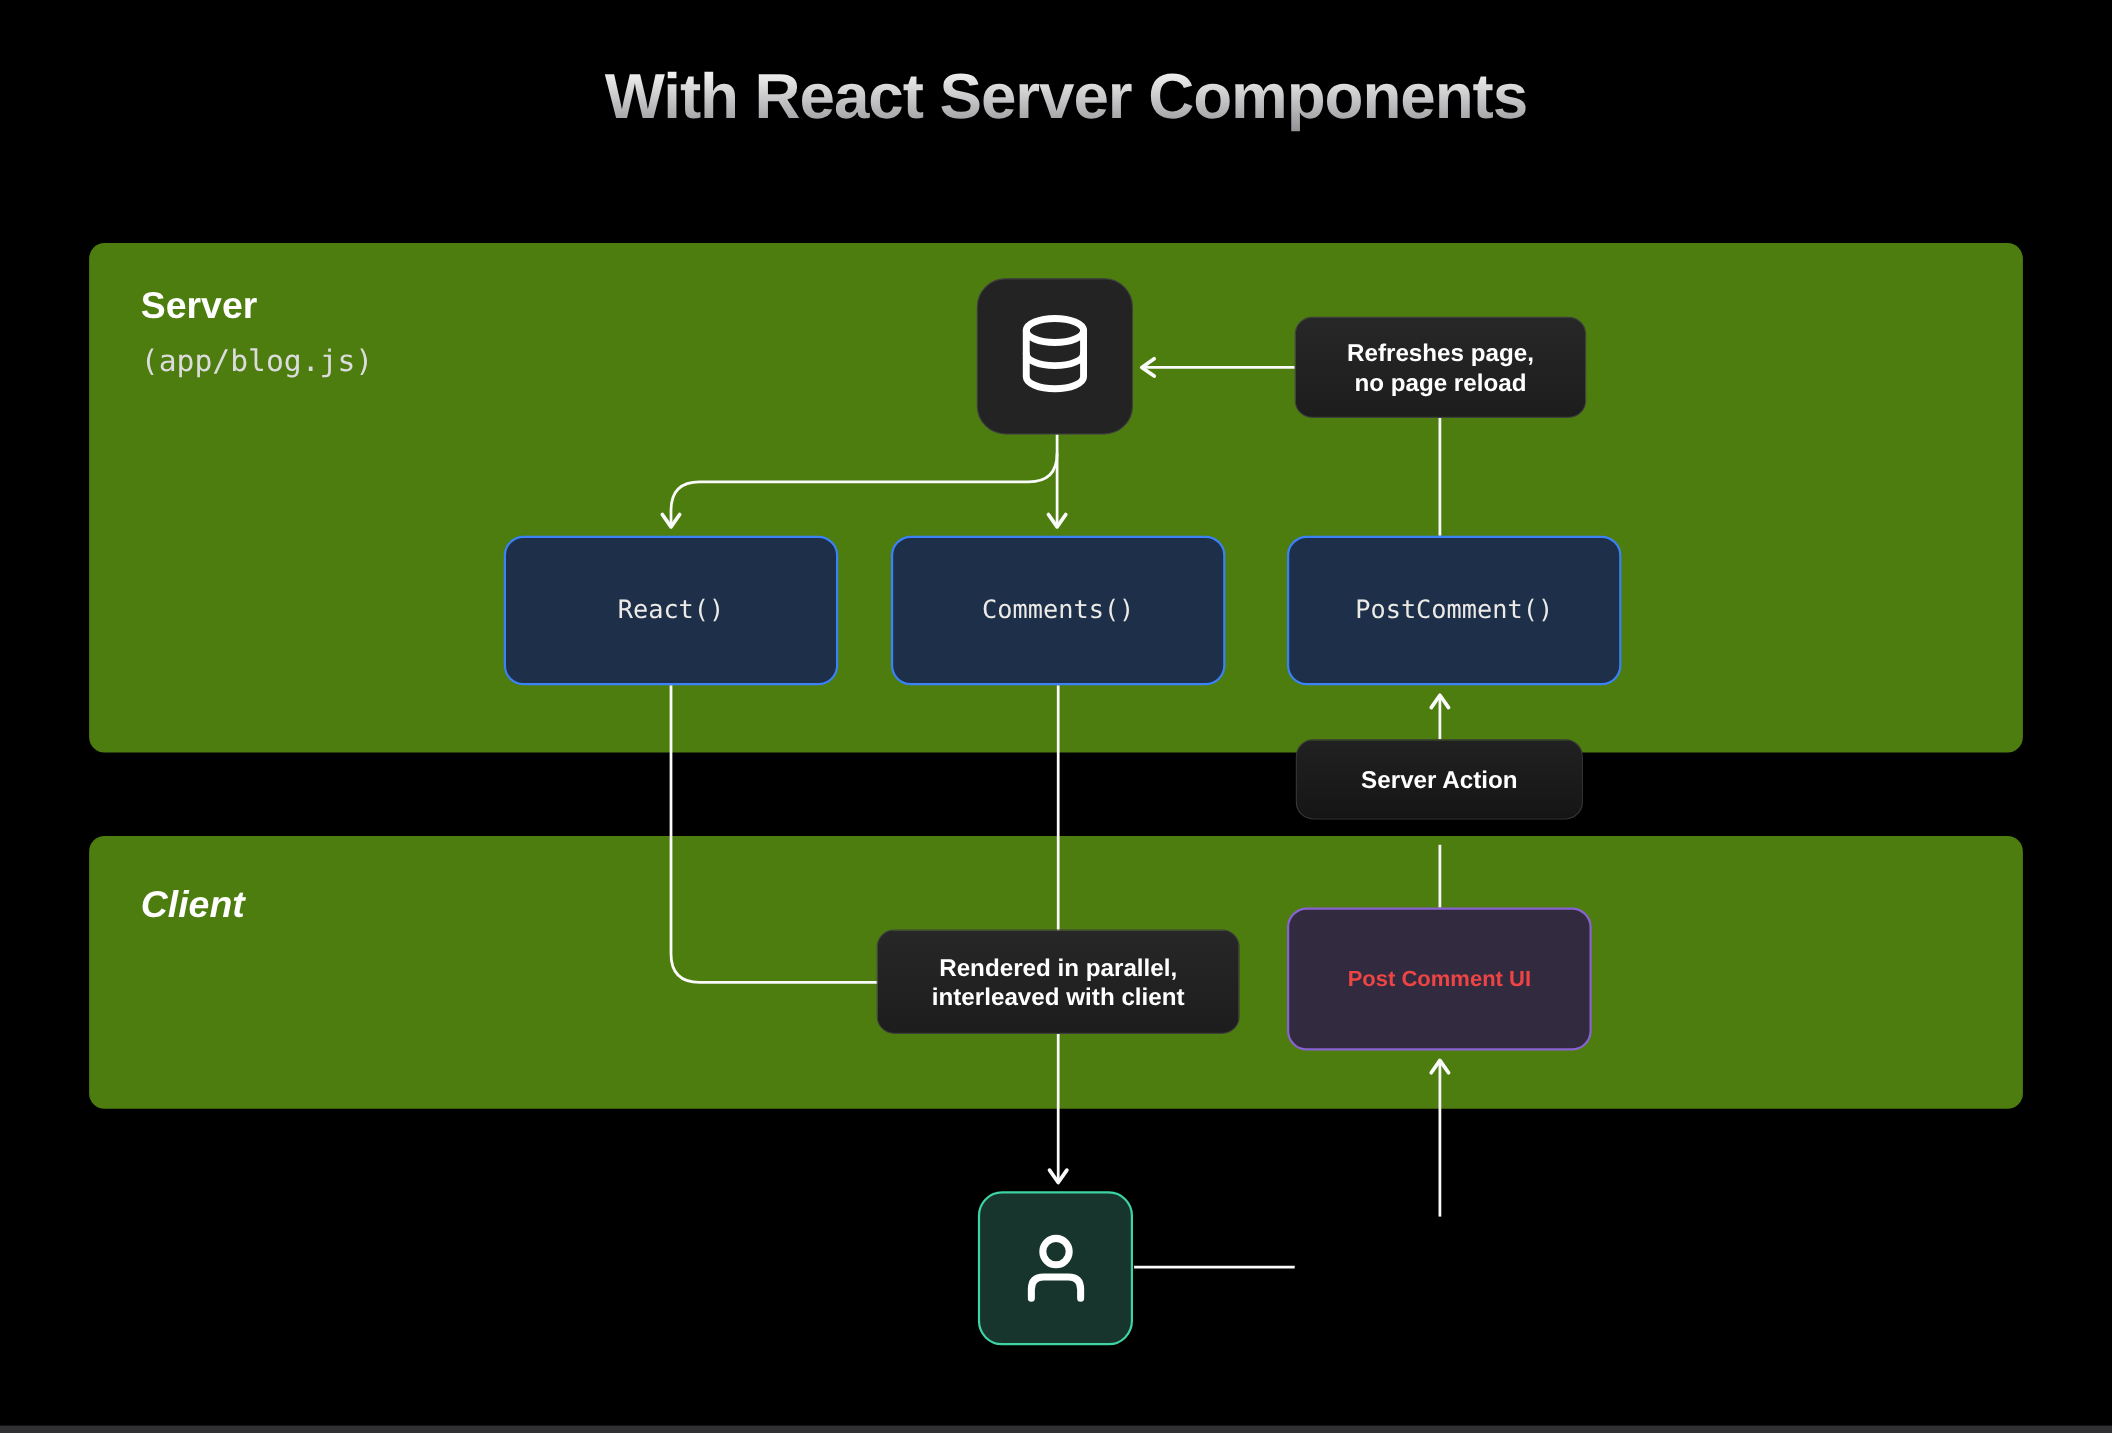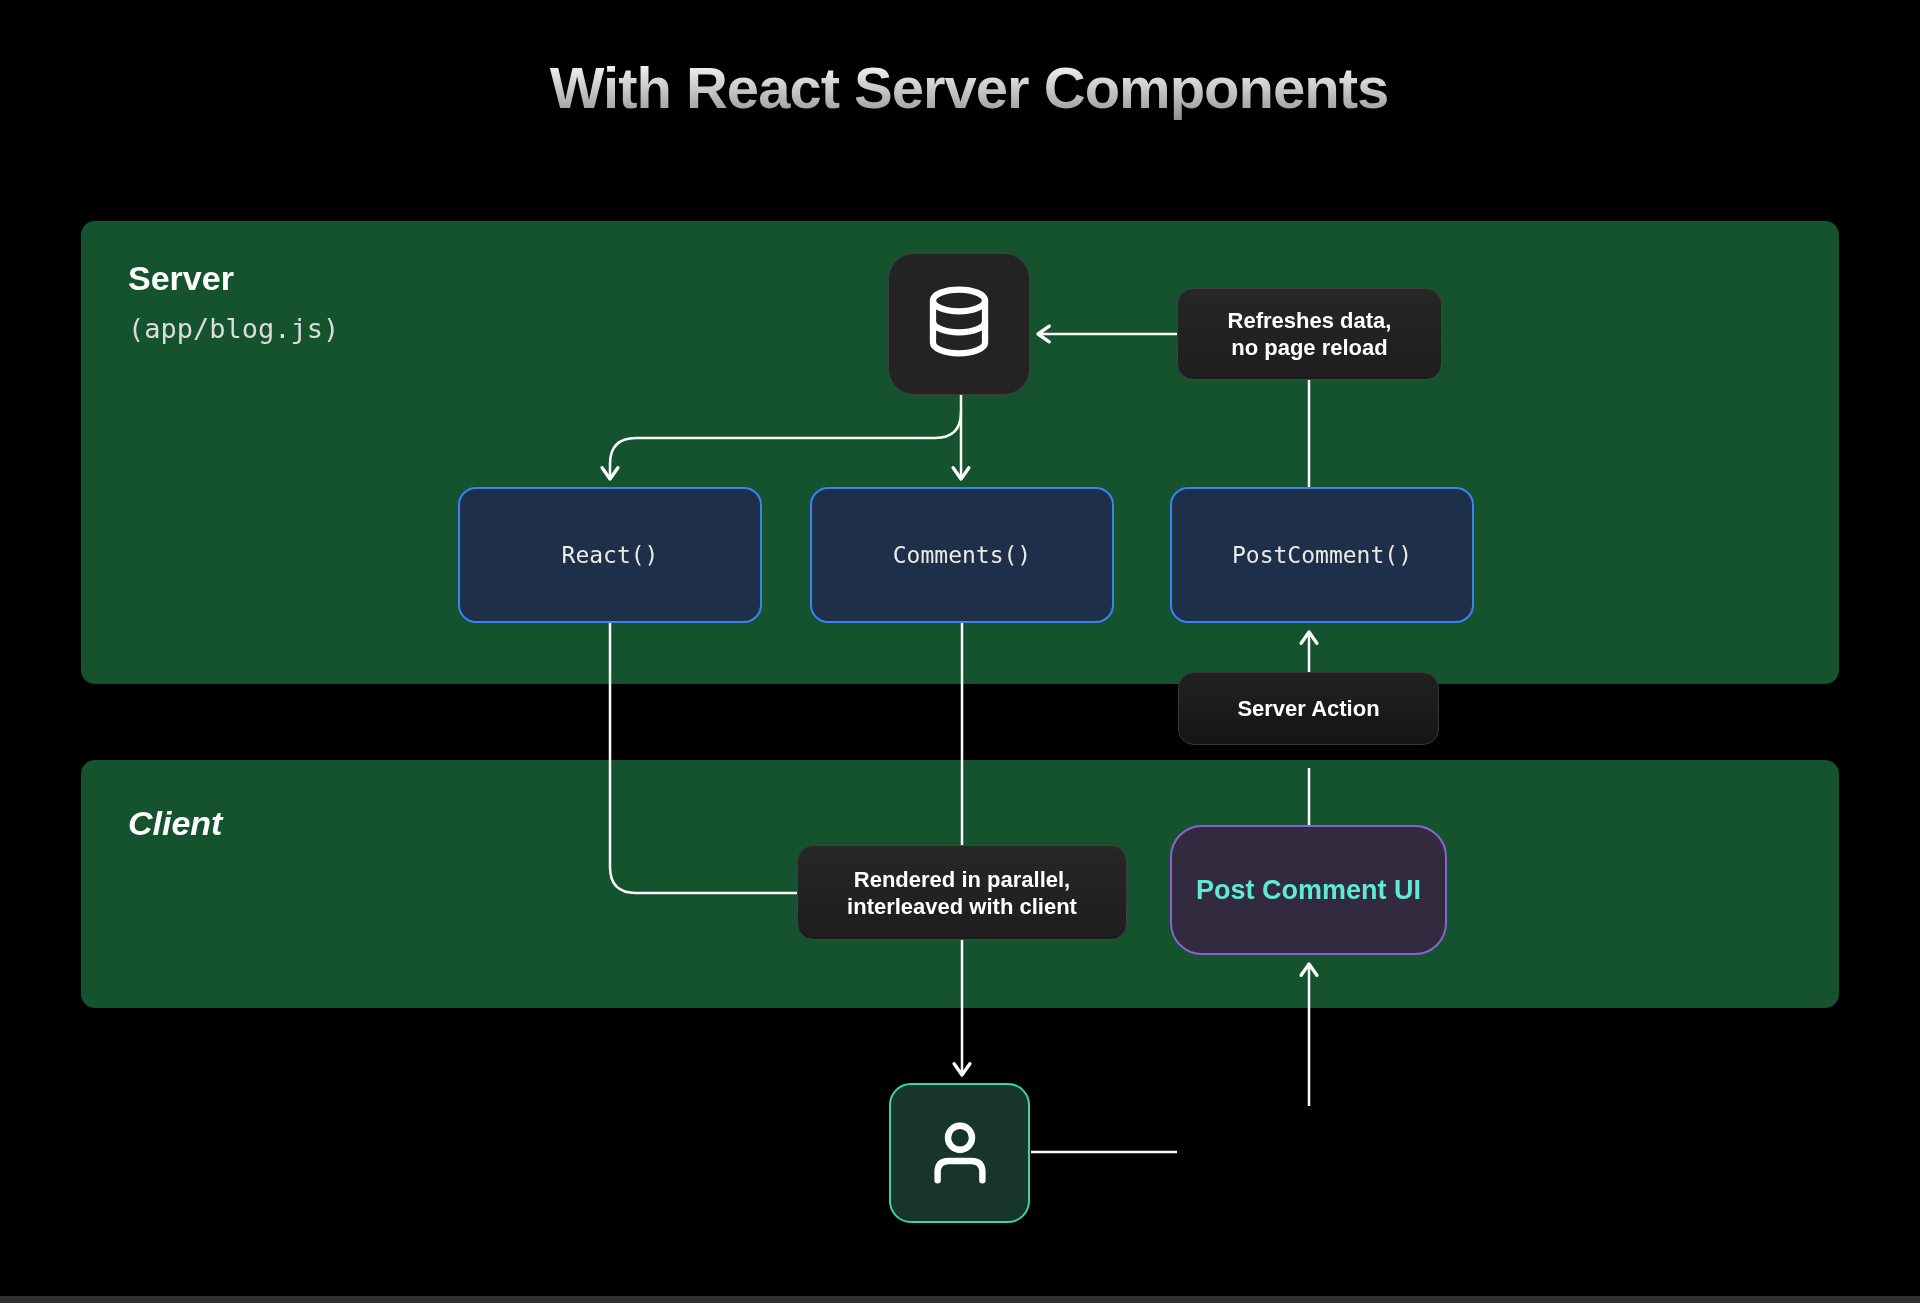--- a/index.html
+++ b/index.html
@@ -2,21 +2,21 @@
 <html><head>
 <meta charset="utf-8">
 <style>
   html,body{margin:0;padding:0;background:#000;}
   .canvas{position:relative;width:1920px;height:1303px;background:#000;overflow:hidden;
           font-family:"Liberation Sans",sans-serif;padding-left:18px;}
   .title{position:absolute;top:52px;left:0;width:100%;margin:0;text-align:center;
          font-size:58px;font-weight:700;letter-spacing:-1px;line-height:72px;
          background:linear-gradient(180deg,#ffffff 8%,#8a8a8e 100%);
          -webkit-background-clip:text;background-clip:text;color:transparent;}
-  .panel{position:absolute;left:81px;width:1758px;background:#14532d;border-radius:14px;}
+  .panel{position:absolute;left:81px;width:1758px;background:#4d7c0f;border-radius:14px;}
   .panel.server{top:221px;height:463px;}
   .panel.client{top:760px;height:248px;}
   .panel-label{position:absolute;left:47px;top:38px;font-size:34px;font-weight:700;color:#fff;}
   .panel.client .panel-label{top:44px;font-style:italic;}
   .panel-sublabel{position:absolute;left:47px;top:92px;font-size:27px;color:#dcdcdc;
                   font-family:"DejaVu Sans Mono",monospace;text-align:center;}
   .wires{position:absolute;left:0;top:0;width:1920px;height:1303px;pointer-events:none;}
   .node{position:absolute;display:flex;align-items:center;justify-content:center;
         box-sizing:border-box;text-align:center;}
   .icon-node{border-radius:26px;}
@@ -27,22 +27,22 @@
   .blog-node{left:458px;top:487px;}
   .comments-node{left:810px;top:487px;}
   .postcomment-node{left:1170px;top:487px;}
   .note{border-radius:16px;background:linear-gradient(180deg,#272727,#1d1d1d);
         border:1.5px solid #3f3f3f;color:#fff;font-weight:700;font-size:22px;line-height:27px;}
   .note.dark{background:linear-gradient(180deg,#212121,#151515);border-color:#383838;}
   .refreshes-note{left:1177px;top:288px;width:265px;height:92px;}
   .serveraction-note{left:1178px;top:672px;width:261px;height:73px;}
   .rendered-note{left:797px;top:845px;width:330px;height:95px;}
   .caninteract-note{left:1178px;top:1106px;width:262px;height:92px;}
-  .pcui-node{left:1170px;top:825px;width:277px;height:130px;border-radius:32px;
-             background:#322b40;border:2.5px solid #8a63d2;color:#5eead4;font-weight:700;font-size:27px;}
+  .pcui-node{left:1170px;top:825px;width:277px;height:130px;border-radius:18px;
+             background:#322b40;border:2.5px solid #8a63d2;color:#ef4444;font-weight:700;font-size:20px;}
   .bottom-bar{position:absolute;left:0;bottom:0;width:100%;height:7px;background:#303032;}
 </style>
 </head>
 <body>
 
 <div class="canvas">
 
   <h1 class="title">With React Server Components</h1>
 
   <section class="panel server">
@@ -80,21 +80,21 @@
       <g fill="none" stroke="#fff" stroke-width="7.5" stroke-linecap="round" stroke-linejoin="round">
         <ellipse cx="50" cy="22" rx="31" ry="13"></ellipse>
         <path d="M19 22 V 72 A 31 13 0 0 0 81 72 V 22"></path>
         <path d="M19 47 A 31 13 0 0 0 81 47"></path>
       </g>
     </svg>
   </div>
 
   <div class="node note refreshes-note">
     <div>
-      <div>Refreshes data,</div>
+      <div>Refreshes page,</div>
       <div>no page reload</div>
     </div>
   </div>
 
   <div class="node code-node blog-node">
     <span>React()</span>
   </div>
 
   <div class="node code-node comments-node">
     <span>Comments()</span>

